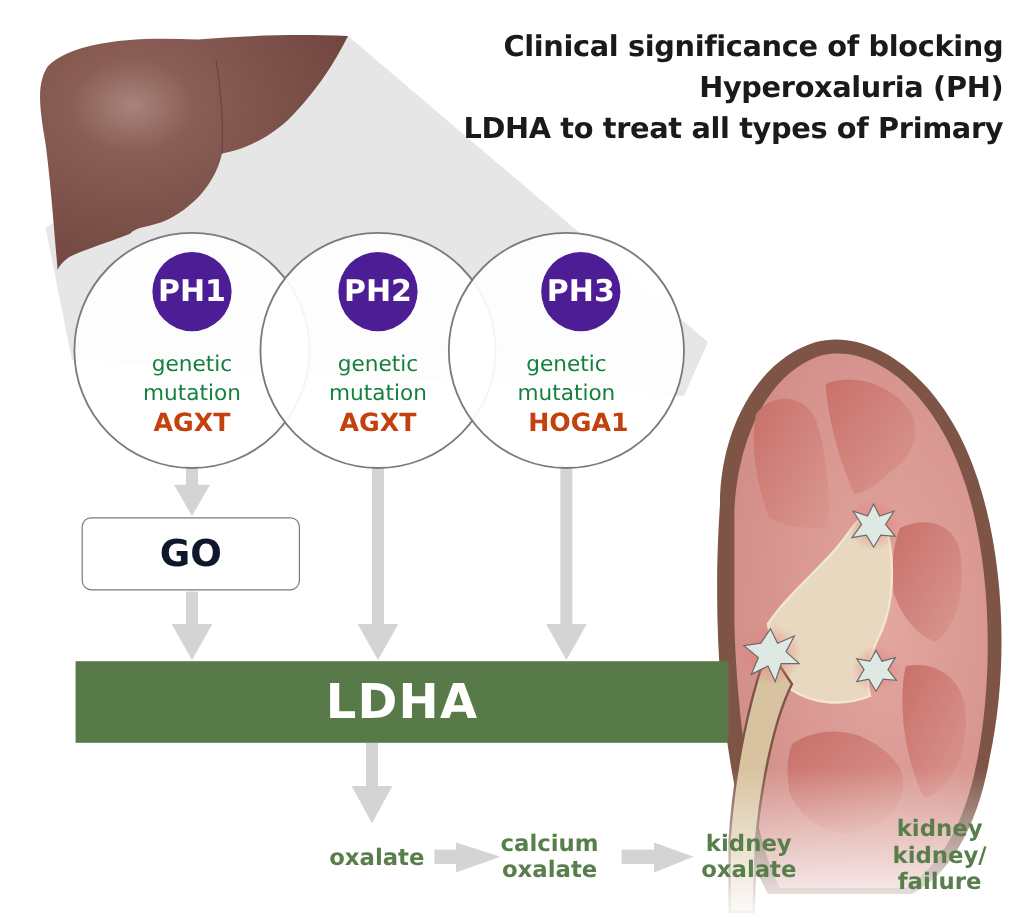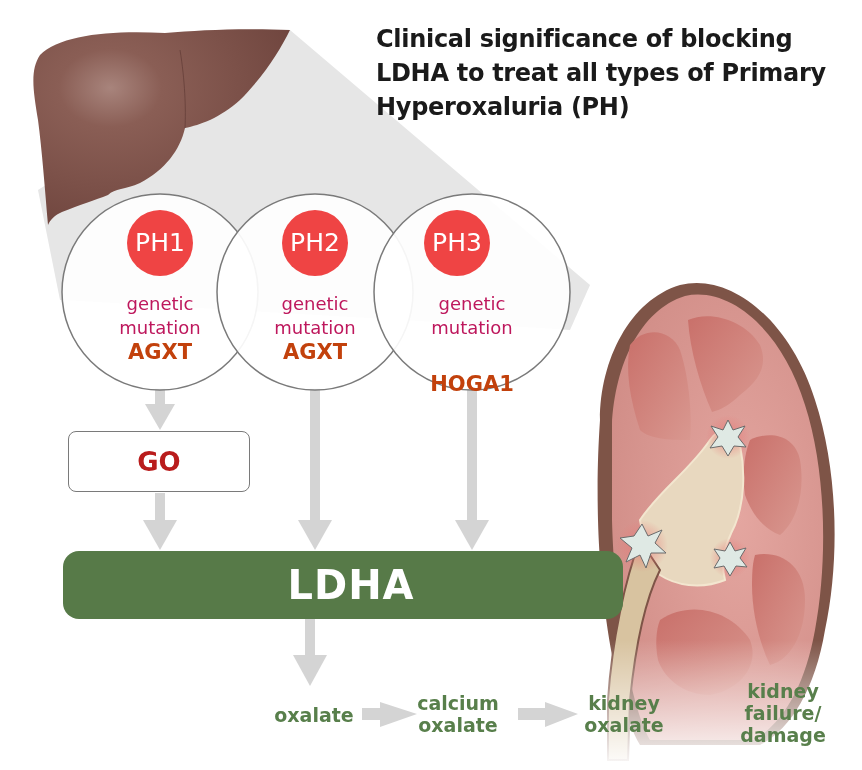--- a/index.html
+++ b/index.html
@@ -1,30 +1,30 @@
 <!DOCTYPE html>
 <html><head>
 <meta charset="utf-8">
 <style>
   html, body { margin: 0; padding: 0; background: #ffffff; }
   body { width: 862px; height: 770px; position: relative; overflow: hidden;
          font-family: "DejaVu Sans", "Liberation Sans", sans-serif; }
   #art { position: absolute; left: 0; top: 0; }
-  .title { position: absolute; right: 26px; top: 22px; width: 460px; 
+  .title { position: absolute; right: 26px; top: 22px; width: 460px; text-align: right;
            font-size: 24px; line-height: 34px; color: #1a1a1a; font-weight: bold; letter-spacing: -0.3px; }
   .title div { white-space: nowrap; }
-  .badge { position: absolute; width: 66px; height: 66px; border-radius: 50%; background: #ef4444;
-           color: #fff; font-size: 25px; font-weight: normal; line-height: 66px; text-align: center; }
-  .sub { position: absolute; width: 196px; text-align: center; color: #be185d; font-size: 18px; line-height: 24px; }
+  .badge { position: absolute; width: 66px; height: 66px; border-radius: 50%; background: #4c1d95;
+           color: #fff; font-size: 25px; font-weight: bold; line-height: 66px; text-align: center; }
+  .sub { position: absolute; width: 196px; text-align: center; color: #15803d; font-size: 18px; line-height: 24px; }
   .gene { position: absolute; width: 196px; text-align: center; color: #c2410c; font-size: 21px; font-weight: bold; }
   .go-box { position: absolute; left: 68px; top: 431px; width: 182px; height: 61px; border: 1.5px solid #7a7a7a;
             border-radius: 8px; background: #fff; text-align: center; line-height: 61px;
-            color: #b91c1c; font-weight: bold; font-size: 26px; box-sizing: border-box; }
+            color: #0f172a; font-weight: bold; font-size: 31px; box-sizing: border-box; }
   .ldha { position: absolute; left: 63px; top: 551px; width: 544px; height: 68px; background: #577a48;
-          border-radius: 16px; color: #fff; text-align: center; font-weight: bold; font-size: 40px; line-height: 68px; letter-spacing: 1px; padding-left: 16px; }
+          border-radius: 0; color: #fff; text-align: center; font-weight: bold; font-size: 40px; line-height: 68px; letter-spacing: 1px; }
   .flow { position: absolute; color: #587f4b; font-size: 19px; line-height: 22px; text-align: center; font-weight: bold; }
 </style>
 </head>
 <body>
 
 <svg id="art" width="862" height="770" viewBox="0 0 862 770">
   <defs>
     <radialGradient id="liverGrad" cx="0.3" cy="0.3" r="0.8">
       <stop offset="0" stop-color="#a8847c"></stop>
       <stop offset="0.25" stop-color="#8a5e55"></stop>
@@ -111,51 +111,51 @@
 
   <g>
     <circle cx="160" cy="292" r="98" fill="#fff" fill-opacity="0.92" stroke="#7a7a7a" stroke-width="1.5"></circle>
     <circle cx="315" cy="292" r="98" fill="#fff" fill-opacity="0.92" stroke="#7a7a7a" stroke-width="1.5"></circle>
     <circle cx="472" cy="292" r="98" fill="#fff" fill-opacity="0.92" stroke="#7a7a7a" stroke-width="1.5"></circle>
   </g>
 </svg>
 
 <div class="title">
   <div>Clinical significance of blocking</div>
+  <div>Hyperoxaluria (PH)</div>
   <div>LDHA to treat all types of Primary</div>
-  <div>Hyperoxaluria (PH)</div>
 </div>
 
 <div class="badge" style="left:127px; top:210px;">PH1</div>
 <div class="sub" style="left:62px; top:292px;">genetic</div>
 <div class="sub" style="left:62px; top:316px;">mutation</div>
 <div class="gene" style="left:62px; top:340px;">AGXT</div>
 
 <div class="badge" style="left:282px; top:210px;">PH2</div>
 <div class="sub" style="left:217px; top:292px;">genetic</div>
 <div class="sub" style="left:217px; top:316px;">mutation</div>
 <div class="gene" style="left:217px; top:340px;">AGXT</div>
 
-<div class="badge" style="left:424px; top:210px;">PH3</div>
+<div class="badge" style="left:451px; top:210px;">PH3</div>
 <div class="sub" style="left:374px; top:292px;">genetic</div>
 <div class="sub" style="left:374px; top:316px;">mutation</div>
-<div class="gene" style="left:374px; top:340px;margin-top:32px;">HOGA1</div>
+<div class="gene" style="left:384px; top:340px;">HOGA1</div>
 
 <div class="go-box">GO</div>
 
 <div class="ldha">LDHA</div>
 
 <div class="flow" style="left:268px; top:704px; width:92px;">
   <div>oxalate</div>
 </div>
 <div class="flow" style="left:408px; top:692px; width:100px;">
   <div>calcium</div>
   <div>oxalate</div>
 </div>
 <div class="flow" style="left:578px; top:692px; width:92px;">
   <div>kidney</div>
   <div>oxalate</div>
 </div>
 <div class="flow" style="left:728px; top:680px; width:110px;">
   <div>kidney</div>
-  <div>failure/</div>
-  <div>damage</div>
+  <div>kidney/</div>
+  <div>failure</div>
 </div>
 
 </body></html>

